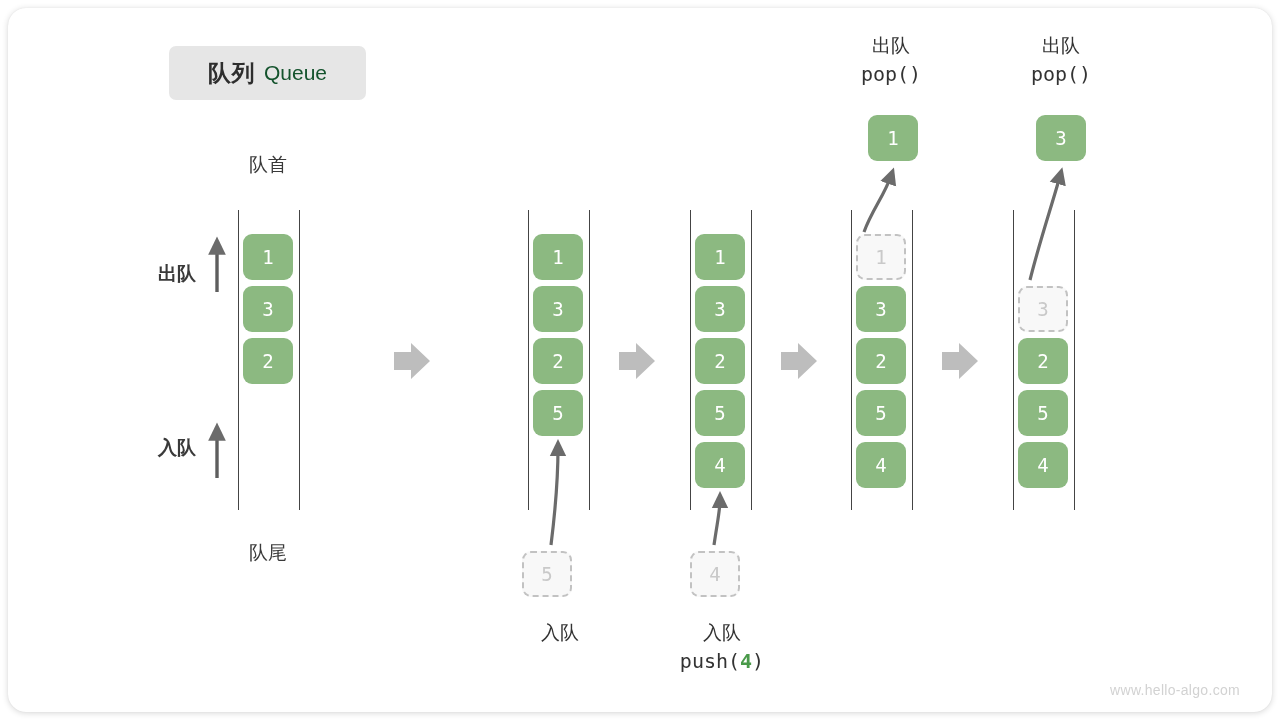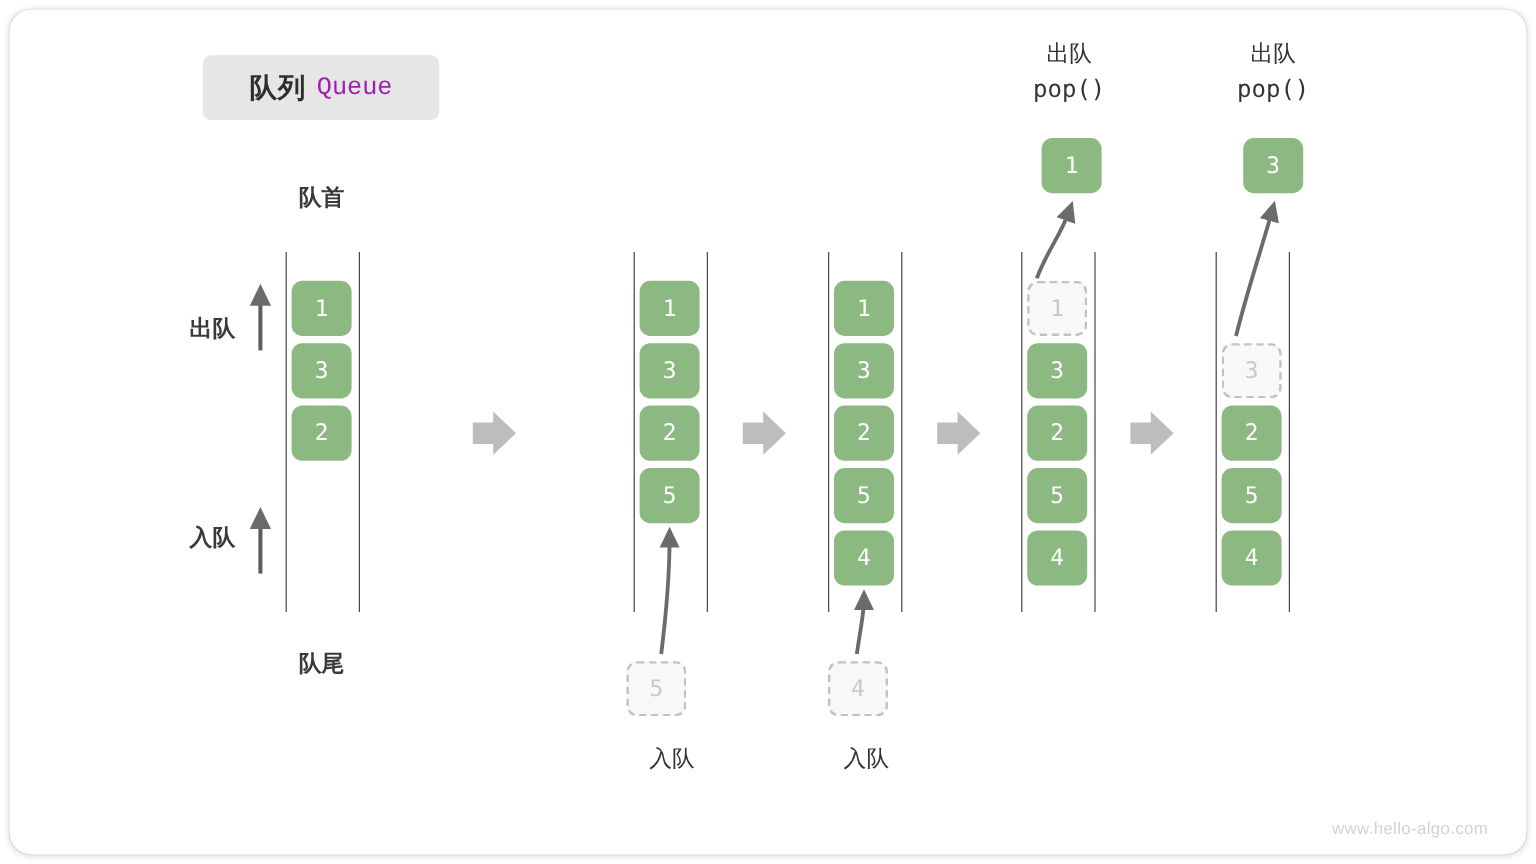--- a/index.html
+++ b/index.html
@@ -44,30 +44,30 @@
     align-items: center;
     justify-content: center;
   }
   .title-cn {
     font-size: 23px;
     font-weight: bold;
     color: #2e2e2e;
     letter-spacing: 0.5px;
   }
   .title-en {
-    font-family: Liberation Mono, monospace;
+    font-family: Liberation Sans, sans-serif;
     font-size: 21px;
-    color: #a21caf;
+    color: #14532d;
     margin-left: 9px;
   }
   
   .col-caption {
     position: absolute;
     font-size: 19px;
-    font-weight: bold;
+    font-weight: normal;
     color: #3a3a3a;
     text-align: center;
     white-space: nowrap;
   }
   
   .side-label {
     position: absolute;
     font-size: 19px;
     font-weight: bold;
     color: #3a3a3a;
@@ -196,20 +196,21 @@
     <div class="box" style="left:1018px; top:390px;">5</div>
     <div class="box" style="left:1018px; top:442px;">4</div>
     <div class="box" style="left:1036px; top:115px;">3</div>
 
     <div class="op-label" style="left:470px; top:620px; width:180px;">
       <div class="op-cn">入队</div>
     </div>
 
     <div class="op-label" style="left:632px; top:620px; width:180px;">
       <div class="op-cn">入队</div>
+      <div class="op-code"><span>push(</span><span class="num">4</span><span>)</span></div>
     </div>
 
     <div class="op-label" style="left:801px; top:33px; width:180px;">
       <div class="op-cn">出队</div>
       <div class="op-code">pop()</div>
     </div>
 
     <div class="op-label" style="left:971px; top:33px; width:180px;">
       <div class="op-cn">出队</div>
       <div class="op-code">pop()</div>

